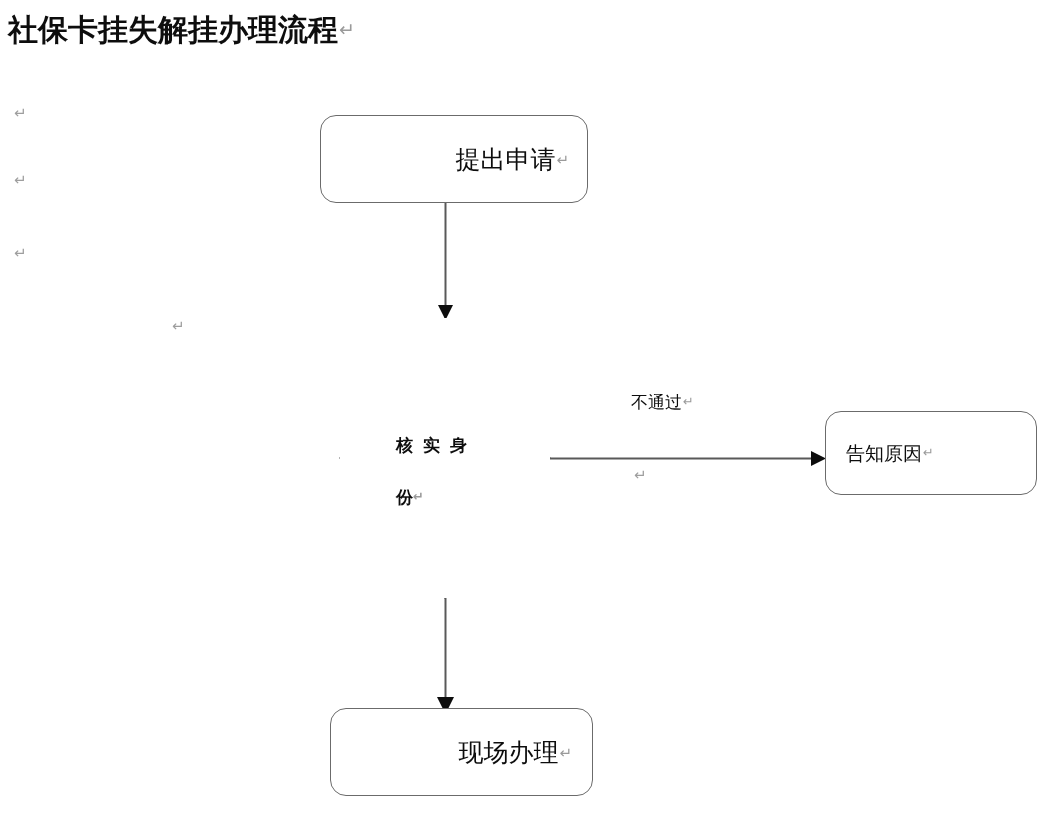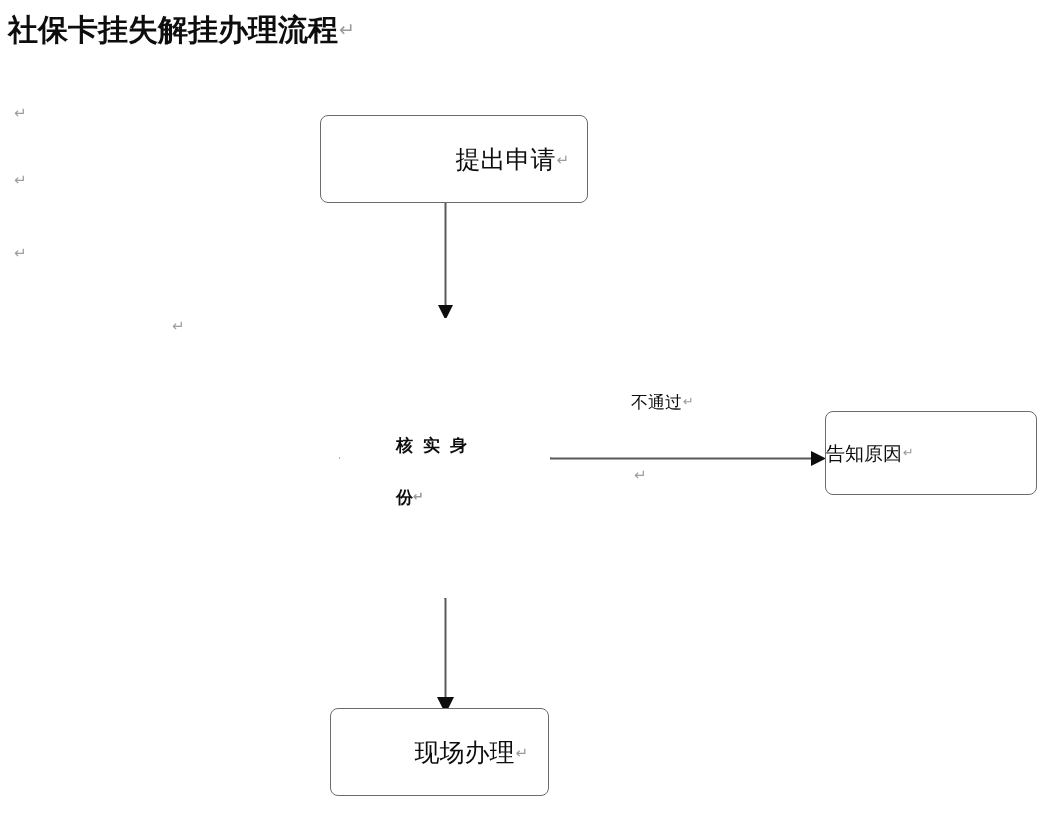--- a/index.html
+++ b/index.html
@@ -55,21 +55,21 @@
 
   .node {
     position: absolute;
     box-sizing: border-box;
     background: #ffffff;
     display: flex;
     align-items: center;
   }
   .node.rounded {
     border: 1.4px solid #6b6b6b;
-    border-radius: 8px;
+    border-radius: 16px;
   }
   .node-label {
     font-size: 25px;
     line-height: 30px;
     color: #0d0d0d;
     white-space: nowrap;
   }
   .node-label .pilcrow {
     font-size: 15px;
     color: #9a9a9a;
@@ -87,32 +87,33 @@
     padding-right: 18px;
   }
 
   
   #node-reason {
     left: 825px;
     top: 411px;
     width: 212px;
     height: 84px;
     justify-content: flex-start;
+    padding-left: 20px;
   }
   #node-reason .node-label {
     font-size: 19px;
     line-height: 23px;
   }
   #node-reason .node-label .pilcrow { font-size: 13px; }
 
   
   #node-onsite {
     left: 330px;
     top: 708px;
-    width: 219px;
+    width: 263px;
     height: 88px;
     justify-content: flex-end;
     padding-right: 20px;
   }
 
   
   #node-verify {
     left: 340px;
     top: 318px;
     width: 210px;

